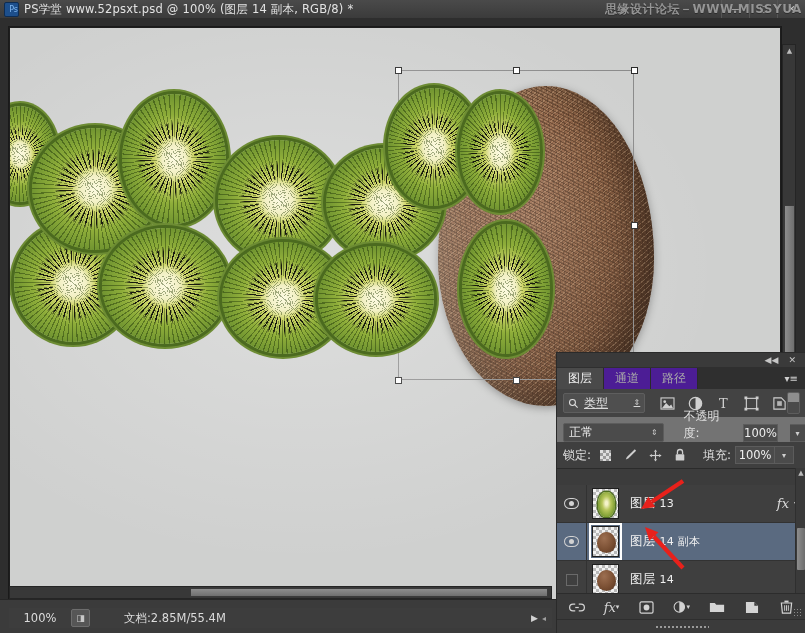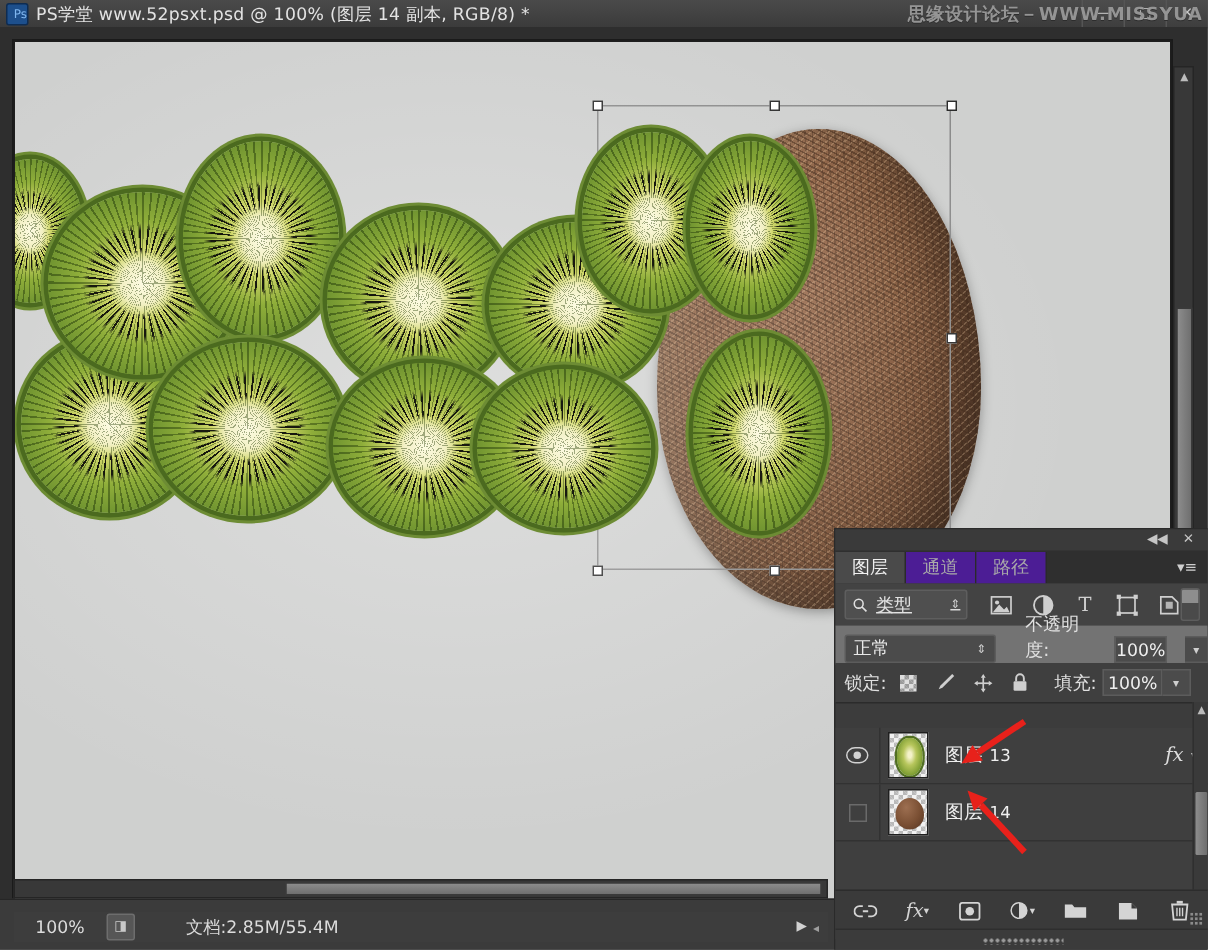--- a/index.html
+++ b/index.html
@@ -512,20 +512,34 @@
             <div class="thumb-img">
               <div class="t-kiwi-green"></div>
             </div>
           </div>
           <div class="layername"><span>图层</span> <span class="num">13</span></div>
           <div class="fxcell">
             <span class="fxg">fx</span>
             <span class="cv">▾</span>
           </div>
         </div>
+        <div class="layerrow selected">
+          <div class="eyecell">
+            <div class="eye">
+              <div class="outer"></div>
+              <div class="pupil"></div>
+            </div>
+          </div>
+          <div class="thumbcell">
+            <div class="thumb-img sel-outline">
+              <div class="t-kiwi-whole"></div>
+            </div>
+          </div>
+          <div class="layername"><span>图层</span> <span class="num">14 副本</span></div>
+        </div>
         <div class="layerrow">
           <div class="eyecell">
             <div style="width:12px;height:12px;border:1px solid #6a6a6a;box-sizing:border-box;"></div>
           </div>
           <div class="thumbcell">
             <div class="thumb-img">
               <div class="t-kiwi-whole"></div>
             </div>
           </div>
           <div class="layername"><span>图层</span> <span class="num">14</span></div>

